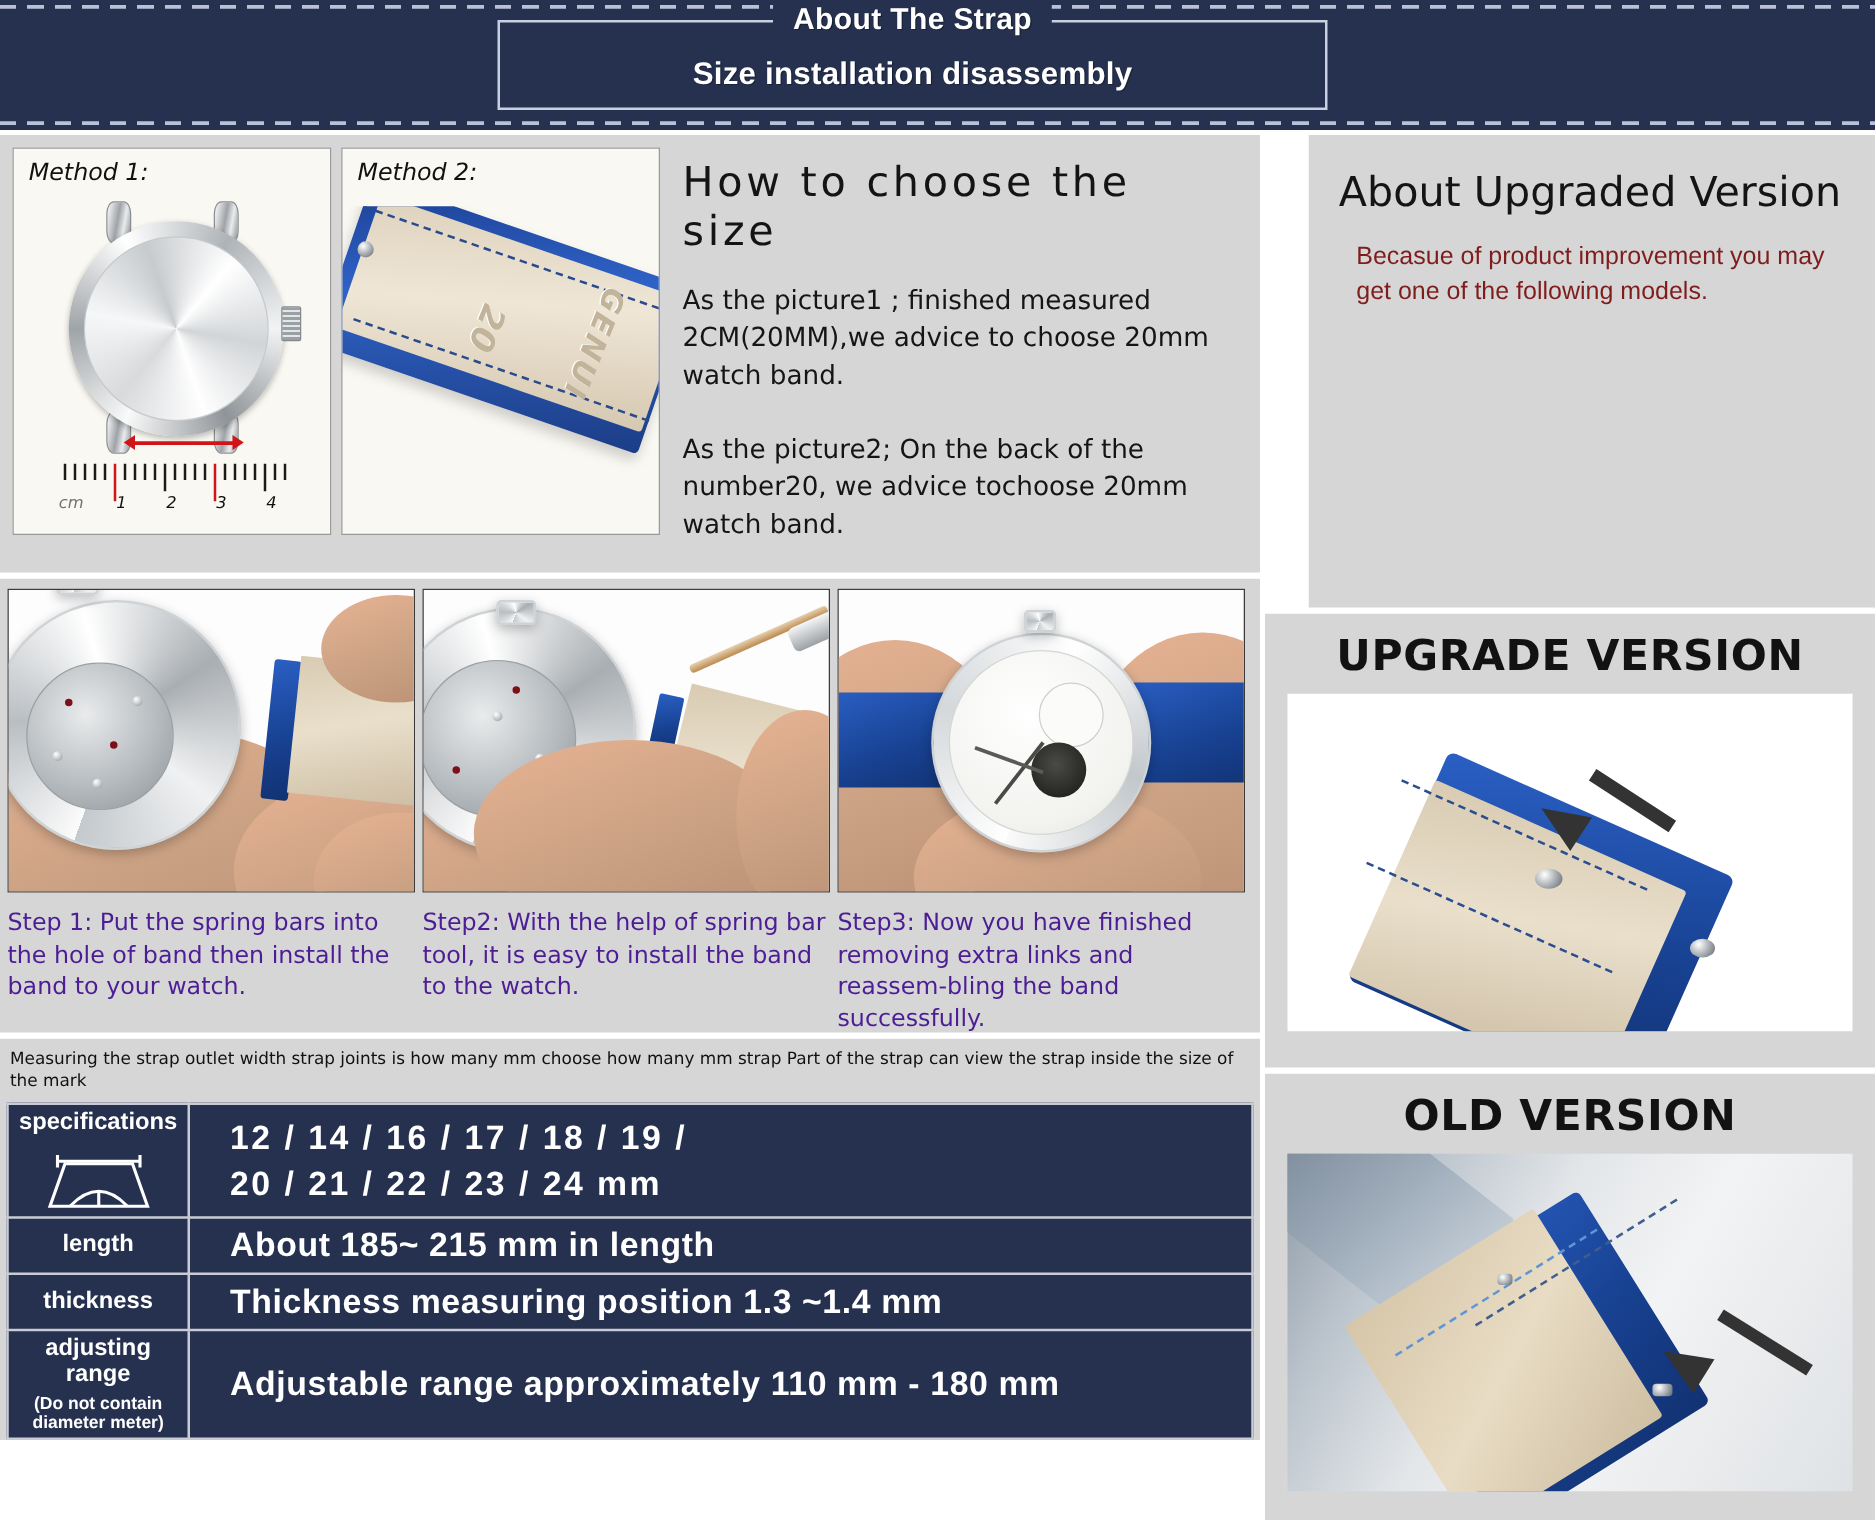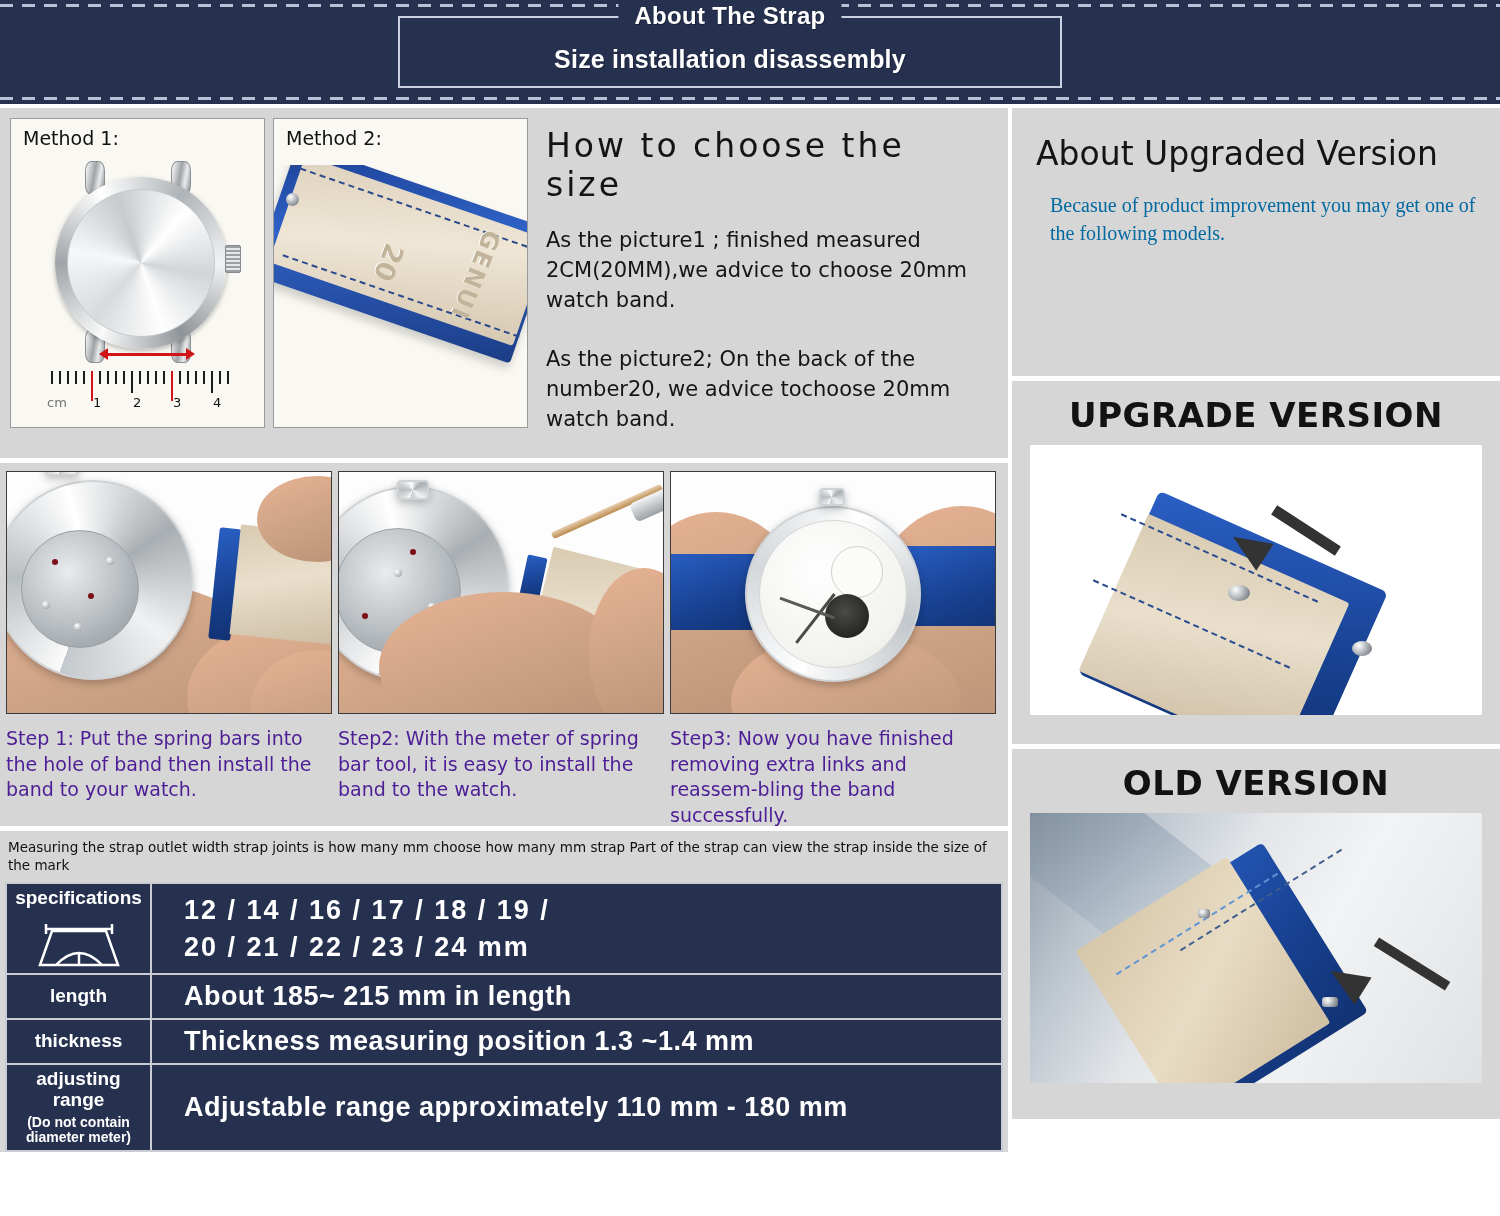--- a/index.html
+++ b/index.html
@@ -40,21 +40,21 @@
   }
 
   
   .col-left  { position:absolute; left:0px;    top:108px; width:1008px; }
   .col-right { position:absolute; left:1012px; top:108px; width:488px;  }
 
   .panel { background:#d6d6d6; }
 
   
   .row1 { position:relative; height:350px; display:flex; }
-  .methods { display:flex; padding:10px 4px 0 10px; gap:8px; }
+  .methods { display:flex; padding:10px 4px 0 10px; gap:8px;font-style:italic; }
   .method-card {
     width:255px; height:310px; background:#faf8f2;
     border:1px solid #9a9a9a; position:relative; overflow:hidden;
   }
   .method-label {
     position:absolute; left:12px; top:8px; font-size:19px; color:#111;
     font-family:"DejaVu Sans", sans-serif;
   }
 
   
@@ -203,30 +203,30 @@
     width:145px; text-align:center; font-size:19px; font-weight:bold;
     padding:4px 2px; line-height:1.1;
   }
   td.spec-key .sub { display:block; font-size:14px; font-weight:bold; margin-top:4px; }
   td.spec-val { padding:6px 0 6px 32px; font-size:27px; font-weight:bold; letter-spacing:.5px; }
   td.spec-val .sizes { line-height:1.35; letter-spacing:2px; }
   .strap-icon { display:block; margin:6px auto 2px auto; }
 
   
   .rpanel { background:#d6d6d6; position:relative; }
-  .rpanel.p1 { height:268px; padding:26px 18px 0 24px; }
+  .rpanel.p1 { height:378px; padding:26px 18px 0 24px;margin-left:35px; }
   .rpanel.p2 { height:363px; margin-top:5px; padding:14px 0 0 0; }
   .rpanel.p3 { height:370px; margin-top:5px; padding:14px 0 0 0; }
   .rpanel h2 {
     font-size:33px; font-weight:normal; color:#141414;
     font-family:"DejaVu Sans", sans-serif; margin-bottom:18px;
   }
   .rpanel p {
-    font-size:20px; line-height:1.42; color:#0369a1; padding-left:14px;
-    font-family:Liberation Serif, serif;
+    font-size:20px; line-height:1.42; color:#7f1d1d; padding-left:14px;
+    font-family:Liberation Sans, sans-serif;
   }
   .rhead {
     text-align:center; font-size:34px; font-weight:bold; color:#121212;
     letter-spacing:.5px; margin-bottom:10px;
     font-family:"DejaVu Sans", sans-serif;
   }
   .rphoto {
     position:relative; width:452px; height:270px; margin:0 auto; overflow:hidden;
   }
   .rphoto.up  { background:#ffffff; }
@@ -390,21 +390,21 @@
                         background:#4a4a46; transform:rotate(38deg); transform-origin:top center;"></div>
             <div style="position:absolute; left:86px; top:52px; width:3px; height:58px;
                         background:#5a5a56; transform:rotate(-70deg); transform-origin:bottom center;"></div>
           </div>
           <div class="caseback" style="left:148px; top:16px; width:26px; height:18px; border-radius:4px;"></div>
         </div>
       </div>
 
       <div class="steps-caps">
         <div class="cap">Step 1: Put the spring bars into the hole of band then install the band to your watch.</div>
-        <div class="cap">Step2: With the meter of spring bar tool, it is easy to install the band to the watch.</div>
+        <div class="cap">Step2: With the help of spring bar tool, it is easy to install the band to the watch.</div>
         <div class="cap">Step3: Now you have finished removing extra links and reassem-bling the band successfully.</div>
       </div>
     </div>
 
     <div class="row3 panel">
       <div class="spec-note">Measuring the strap outlet width strap joints is how many mm choose how many mm strap Part of the strap can view the strap inside the size of the mark</div>
 
       <table class="spec">
         <tbody>
             <tr>

